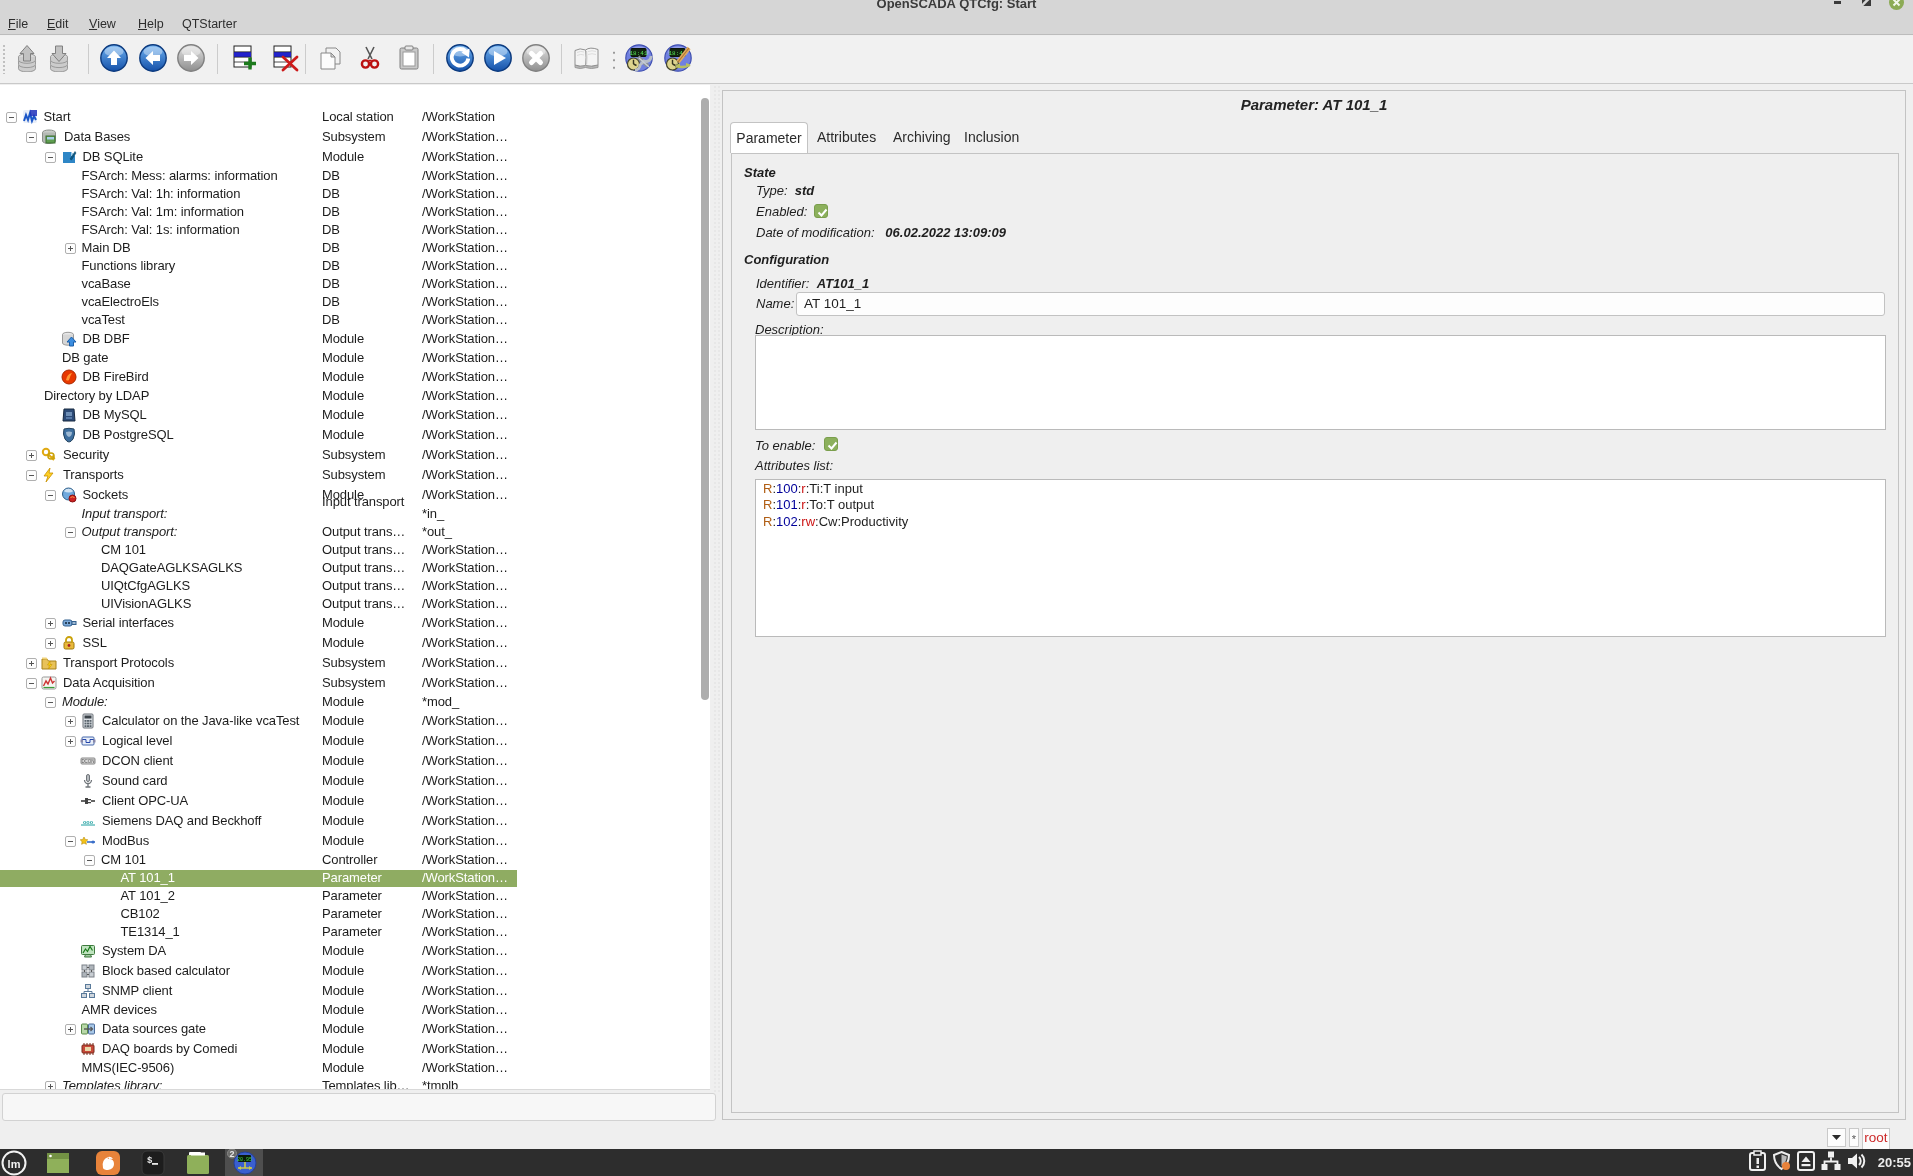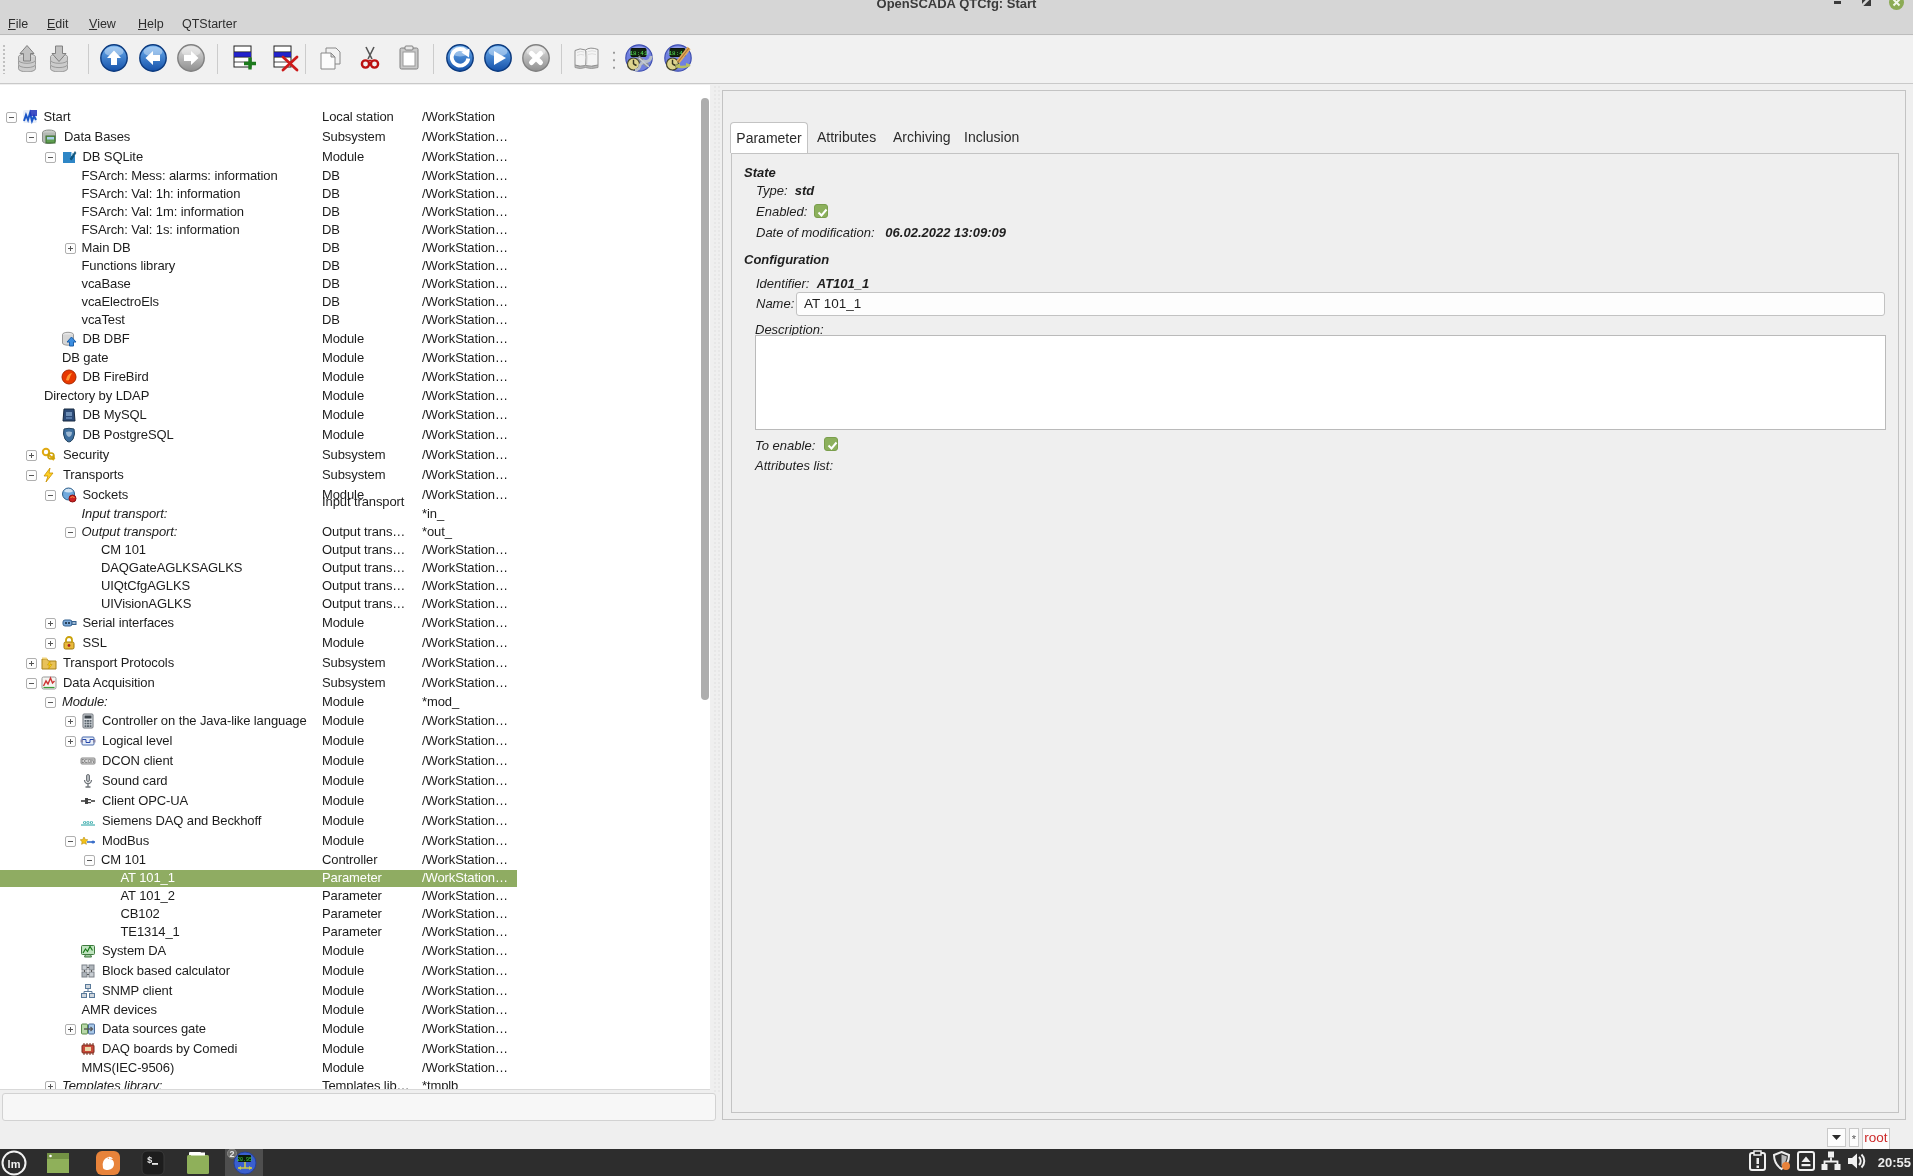--- a/index.html
+++ b/index.html
@@ -444,21 +444,21 @@
           <rect x="7" y="7" width="2" height="1.8"></rect>
           <rect x="9.5" y="7" width="2" height="1.8"></rect>
           <rect x="4.5" y="9.6" width="2" height="1.8"></rect>
           <rect x="7" y="9.6" width="2" height="1.8"></rect>
           <rect x="9.5" y="9.6" width="2" height="1.8"></rect>
           <rect x="4.5" y="12.2" width="2" height="1.8"></rect>
           <rect x="7" y="12.2" width="2" height="1.8"></rect>
           <rect x="9.5" y="12.2" width="2" height="1.8"></rect>
         </g>
       </svg></div>
-    <div class="tname" style="left:102.0px;top:627.0px">Controller on the Java-like language</div>
+    <div class="tname" style="left:102.0px;top:627.0px">Calculator on the Java-like vcaTest</div>
     <div class="ttype" style="top:627.0px">Module</div>
     <div class="tpath" style="top:627.0px">/WorkStation…</div>
 <div class="exp" style="left:64.5px;top:650.5px">
       <span class="ml"></span>
       <span class="vl"></span>
     </div>
     <div class="ticon" style="left:80.0px;top:648.0px"><svg width="16" height="16">
         <rect x="2" y="4" width="12" height="8" rx="1" fill="#e8eef8" stroke="#4466aa"></rect>
         <path d="M2 6.5 h4 v3 h4 v-3 h4" stroke="#2244aa" fill="none"></path>
         <rect x="0.5" y="6.5" width="2.5" height="3" fill="#88a"></rect>
@@ -590,20 +590,21 @@
     <div class="tname it" style="left:62.0px;top:992.0px">Templates library:</div>
     <div class="ttype" style="top:992.0px">Templates lib…</div>
     <div class="tpath" style="top:992.0px">*tmplb</div>
 </div>
 <div id="treeedge"></div>
 <div id="vsb"></div>
 <div id="splitter">
     <div id="splitdots"></div>
   </div>
 <div id="rpanel">
+<div id="rtitle">Parameter: AT 101_1</div>
 <div class="tab" id="tabactive">Parameter</div>
 <span class="tab" style="left:94px;line-height:31px">Attributes</span>
 <span class="tab" style="left:170px;line-height:31px">Archiving</span>
 <span class="tab" style="left:241px;line-height:31px">Inclusion</span>
 <div id="tabpane">
 <span class="lbl b" style="left:12px;top:11px">State</span>
 <span class="lbl" style="left:24px;top:29px">Type:  <span class="b">std</span></span>
 <span class="lbl" style="left:24px;top:50px">Enabled:</span>
 <div class="cb" style="left:82px;top:50px">
         <svg width="13" height="13">
@@ -617,20 +618,25 @@
 <div id="nameinput">AT 101_1</div>
 <span class="lbl" style="left:23px;top:168px">Description:</span>
 <div id="descbox"></div>
 <span class="lbl" style="left:23px;top:284px">To enable:</span>
 <div class="cb" style="left:92px;top:283px">
         <svg width="13" height="13">
           <path d="M2.5 6.5 L5.5 9.5 L10.5 3.5" stroke="#ffffff" stroke-width="2" fill="none"></path>
         </svg>
       </div>
 <span class="lbl" style="left:23px;top:304px">Attributes list:</span>
+<div id="attrbox">
+<div class="ali" style="top:0.5px"><span class="aR">R</span>:<span class="aN">100</span>:<span class="ar">r</span>:Ti:T input</div>
+<div class="ali" style="top:17px"><span class="aR">R</span>:<span class="aN">101</span>:<span class="ar">r</span>:To:T output</div>
+<div class="ali" style="top:33.5px"><span class="aR">R</span>:<span class="aN">102</span>:<span class="ar">rw</span>:Cw:Productivity</div>
+</div>
 </div>
 </div>
 <div id="statusbox"></div>
 <div class="sbox" style="left:1827px;top:1128px;width:19px;height:19px"><svg width="17" height="17">
       <path d="M4 6 L8.5 11 L13 6 z" fill="#2a2a2a"></path>
     </svg></div>
 <div class="sbox" style="left:1849px;top:1128px;width:10px;height:19px;font-size:11px;text-align:center;line-height:21px;color:#555">*</div>
 <div class="sbox" style="left:1862px;top:1128px;width:28px;height:27px;font-size:13.5px;text-align:center;line-height:18px;color:#cc2a2a">root</div>
 <div id="taskbar">
     <div class="tkicon" style="left:1px"><svg width="26" height="26">

